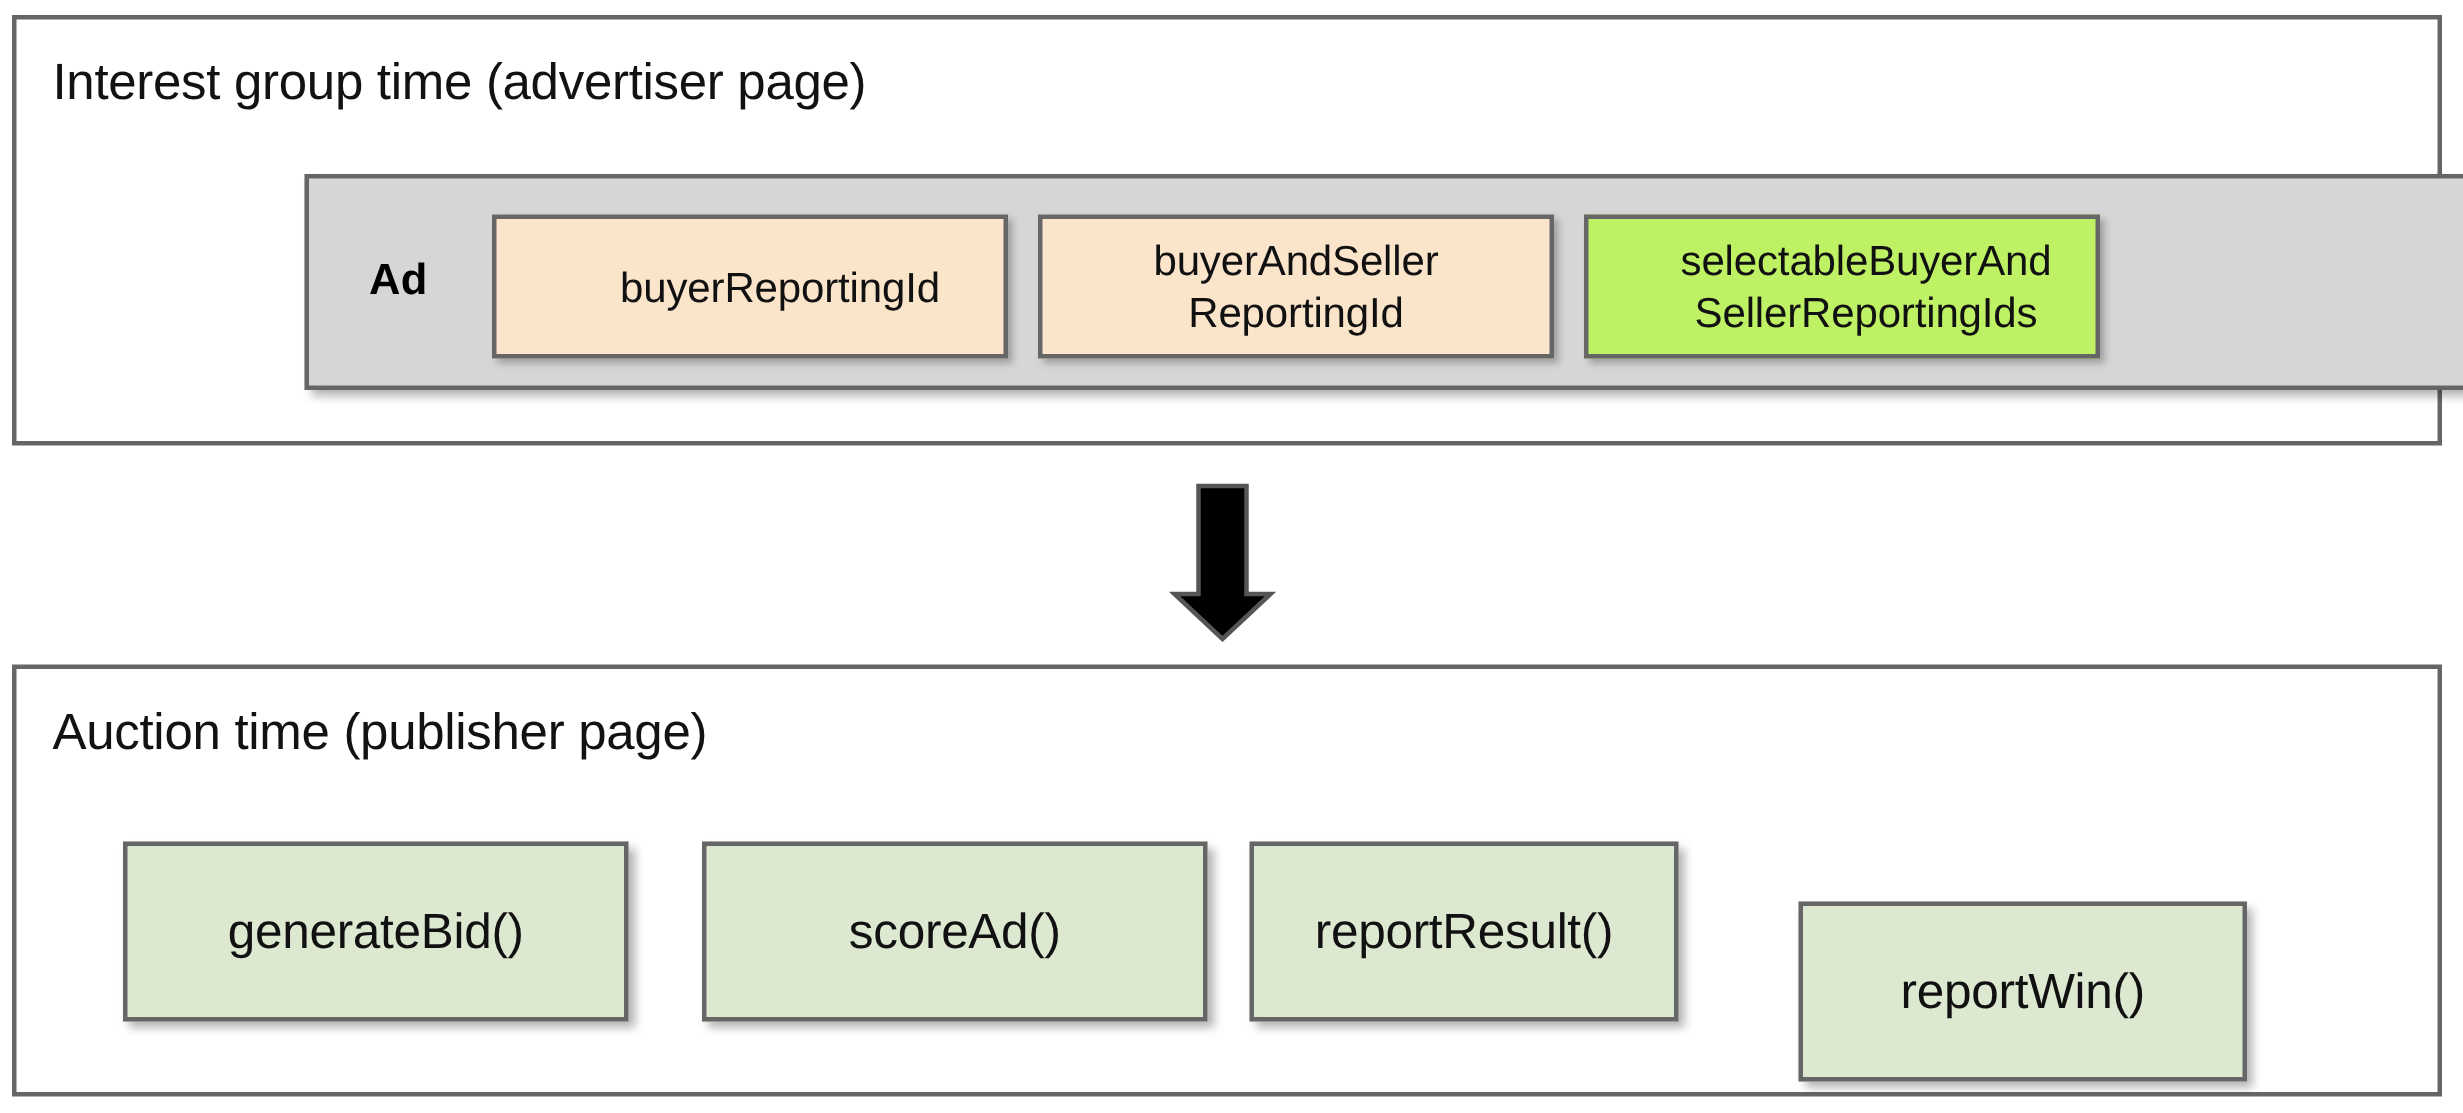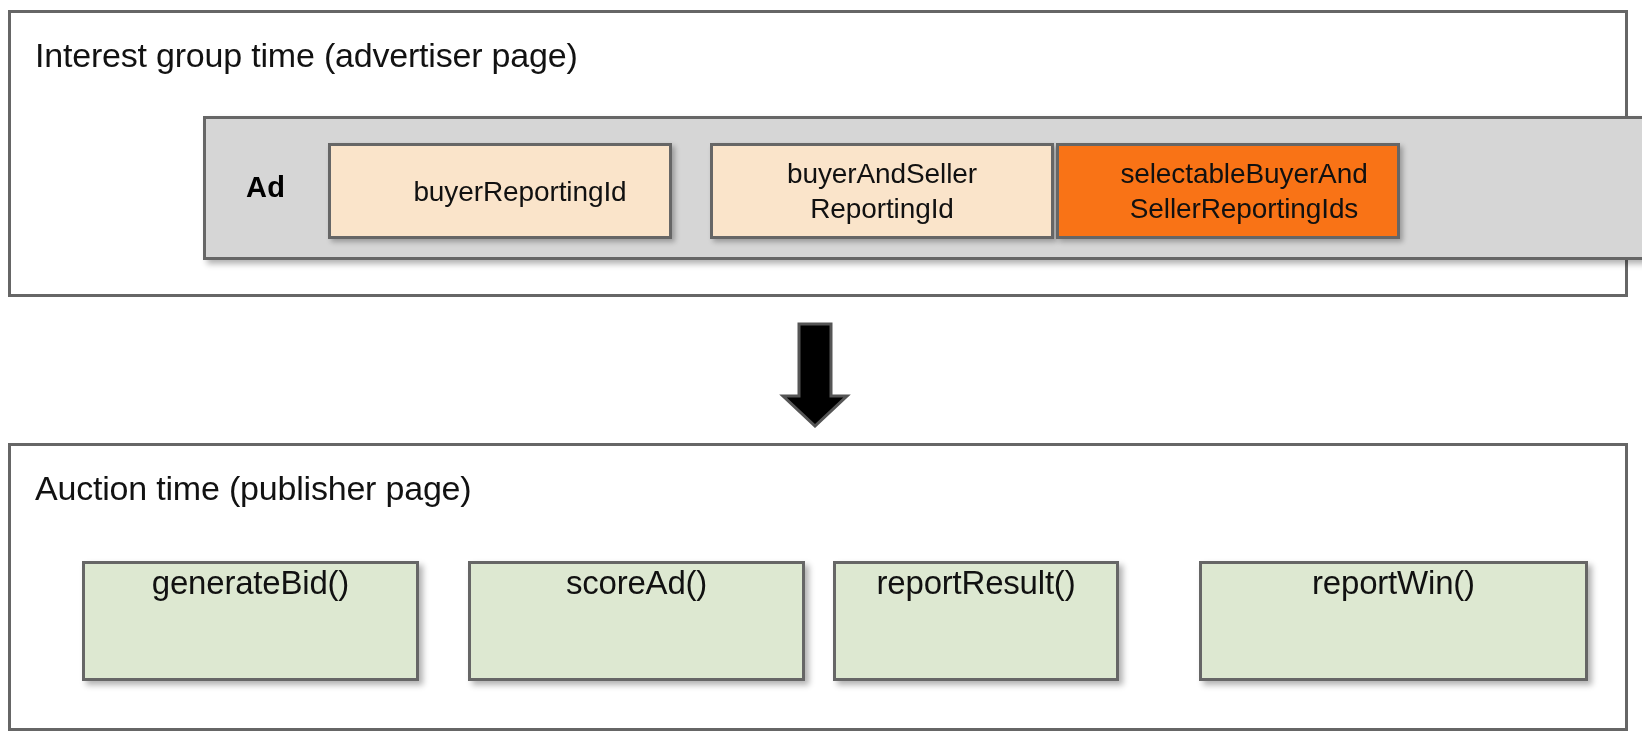--- a/index.html
+++ b/index.html
@@ -85,24 +85,24 @@
     display: flex;
     align-items: center;
     justify-content: center;
     text-align: center;
     font-size: 28px;
     line-height: 35px;
     color: #111111;
     letter-spacing: -0.1px;
   }
   .idbox.light { background: #fae4ca; }
-  .idbox.dark  { background: #f97316; padding-left: 32px; }
+  .idbox.dark  { background: #bef264; padding-left: 32px; }
 
   #idbox-0 { left: 122px; width: 344px; padding-left: 40px; }
-  #idbox-1 { left: 504px; width: 344px; }
+  #idbox-1 { left: 486px; width: 344px; }
   #idbox-2 { left: 850px; width: 344px; }
 
   
   #flow-arrow {
     position: absolute;
     left: 757px;
     top: 310px;
     width: 120px;
     height: 118px;
   }
@@ -110,31 +110,31 @@
   
   .fnbox {
     position: absolute;
     top: 115px;
     height: 120px;
     background: #dde8d1;
     border: 3px solid #666666;
     box-sizing: border-box;
     box-shadow: 4px 4px 6px rgba(0,0,0,0.30);
     display: flex;
-    align-items: flex-start;
+    align-items: center;
     justify-content: center;
     text-align: center;
     font-size: 33px;
     color: #111111;
     letter-spacing: -0.2px;
   }
   #fnbox-0 { left:  71px; width: 337px; }
   #fnbox-1 { left: 457px; width: 337px; }
   #fnbox-2 { left: 822px; width: 286px; }
-  #fnbox-3 { left: 1188px; width: 389px; }
+  #fnbox-3 { left: 1188px; width: 299px; margin-top: 40px; }
 </style>
 </head>
 <body>
 
 <div id="canvas">
 
   <div class="section" id="section-advertiser">
 
     <div class="section-title">Interest group time (advertiser page)</div>
 

